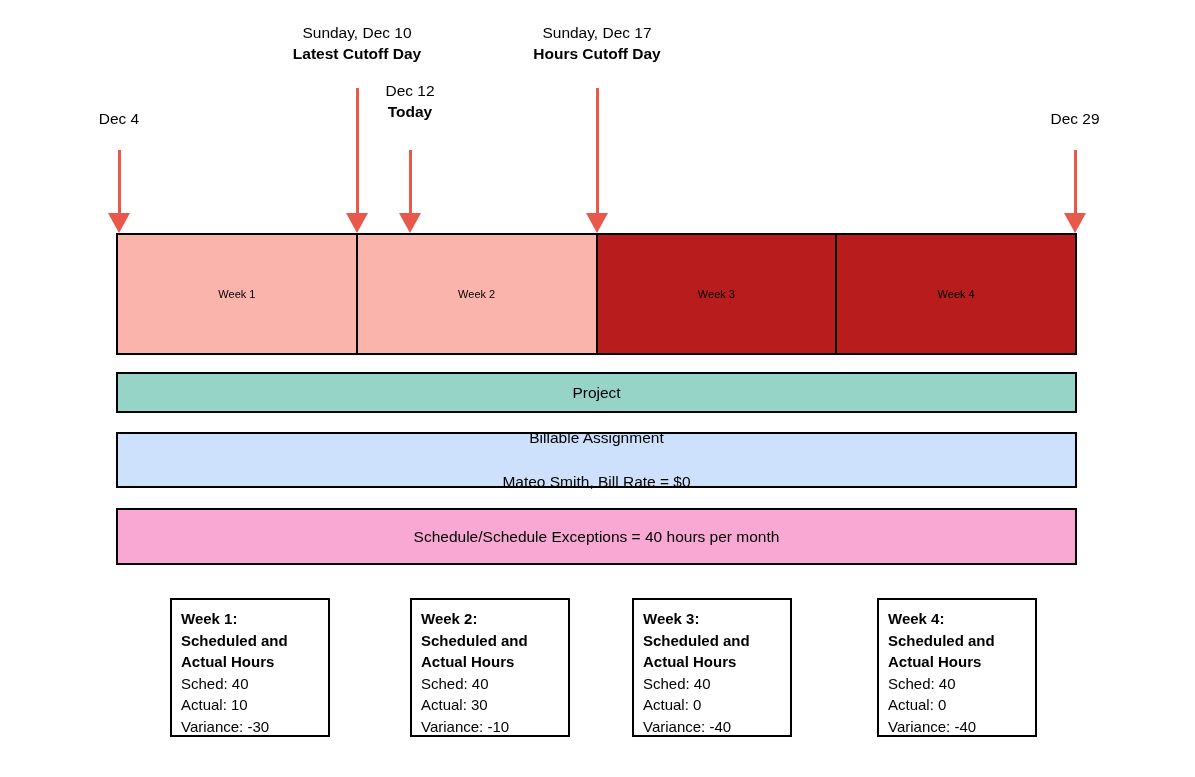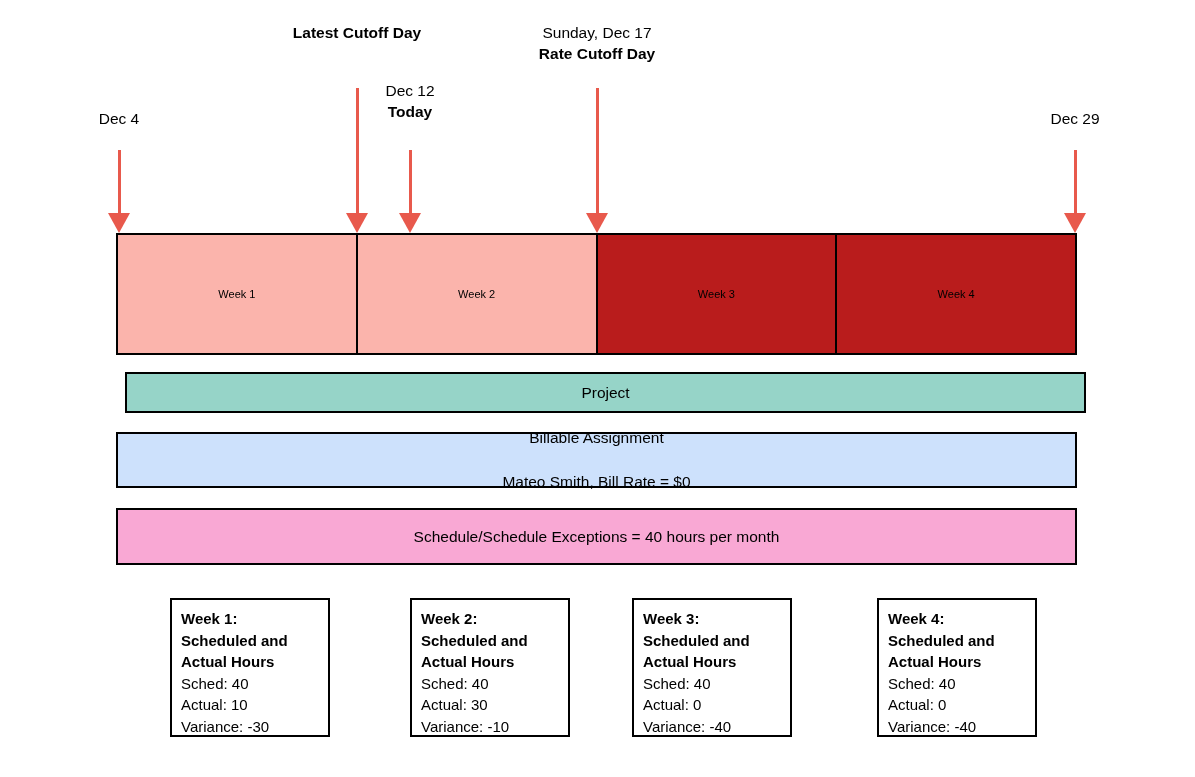--- a/index.html
+++ b/index.html
@@ -31,21 +31,21 @@
   .week-cell{flex:1 1 0;display:flex;align-items:center;justify-content:center;
     font-size:11px;box-sizing:border-box;border-right:2.5px solid #000;}
   .week-cell:last-child{border-right:none;}
   .week-cell.past{background:#FBB4AC;}
   .week-cell.future{background:#b91c1c;}
 
   
   .bar{position:absolute;left:116px;width:961px;box-sizing:border-box;
     border:2.5px solid #000;display:flex;flex-direction:column;
     align-items:center;justify-content:center;font-size:15.5px;line-height:22px;}
-  .bar.project{top:372px;height:41px;background:#96D4C8;margin-left:9px;}
+  .bar.project{top:372px;height:41px;background:#96D4C8;}
   .bar.billable{top:432px;height:56px;background:#CDE1FC;gap:22px;}
   .bar.schedule{top:508px;height:57px;background:#f9a8d4;}
   .bar .bar-line{display:block;}
 
   
   .card{position:absolute;top:598px;width:160px;height:139px;
     border:2.5px solid #000;box-sizing:border-box;background:#fff;
     padding:8px 7px 11px 9px;font-size:15px;line-height:21.5px;}
   .card .c-title{font-weight:700;display:block;}
   .card .c-row{display:block;font-weight:400;}
@@ -57,37 +57,38 @@
 
   <div id="markers-layer">
       <div class="marker-label" style="left: -31px; top: 108px; width: 300px;">
         <span class="ml-date">Dec 4</span>
       </div>
       <div class="arrow" style="left: 119px; top: 150px; height: 82px;">
         <div class="shaft" style="height: 63px;"></div>
         <div class="head"></div>
       </div>
       <div class="marker-label" style="left: 207px; top: 22px; width: 300px;">
+        <span class="ml-date">Sunday, Dec 10</span>
         <span class="ml-name">Latest Cutoff Day</span>
       </div>
       <div class="arrow" style="left: 357px; top: 88px; height: 144px;">
         <div class="shaft" style="height: 125px;"></div>
         <div class="head"></div>
       </div>
       <div class="marker-label" style="left: 260px; top: 80px; width: 300px;">
         <span class="ml-date">Dec 12</span>
         <span class="ml-name">Today</span>
       </div>
       <div class="arrow" style="left: 410px; top: 150px; height: 82px;">
         <div class="shaft" style="height: 63px;"></div>
         <div class="head"></div>
       </div>
       <div class="marker-label" style="left: 447px; top: 22px; width: 300px;">
         <span class="ml-date">Sunday, Dec 17</span>
-        <span class="ml-name">Rate Cutoff Day</span>
+        <span class="ml-name">Hours Cutoff Day</span>
       </div>
       <div class="arrow" style="left: 597px; top: 88px; height: 144px;">
         <div class="shaft" style="height: 125px;"></div>
         <div class="head"></div>
       </div>
       <div class="marker-label" style="left: 925px; top: 108px; width: 300px;">
         <span class="ml-date">Dec 29</span>
       </div>
       <div class="arrow" style="left: 1075px; top: 150px; height: 82px;">
         <div class="shaft" style="height: 63px;"></div>

